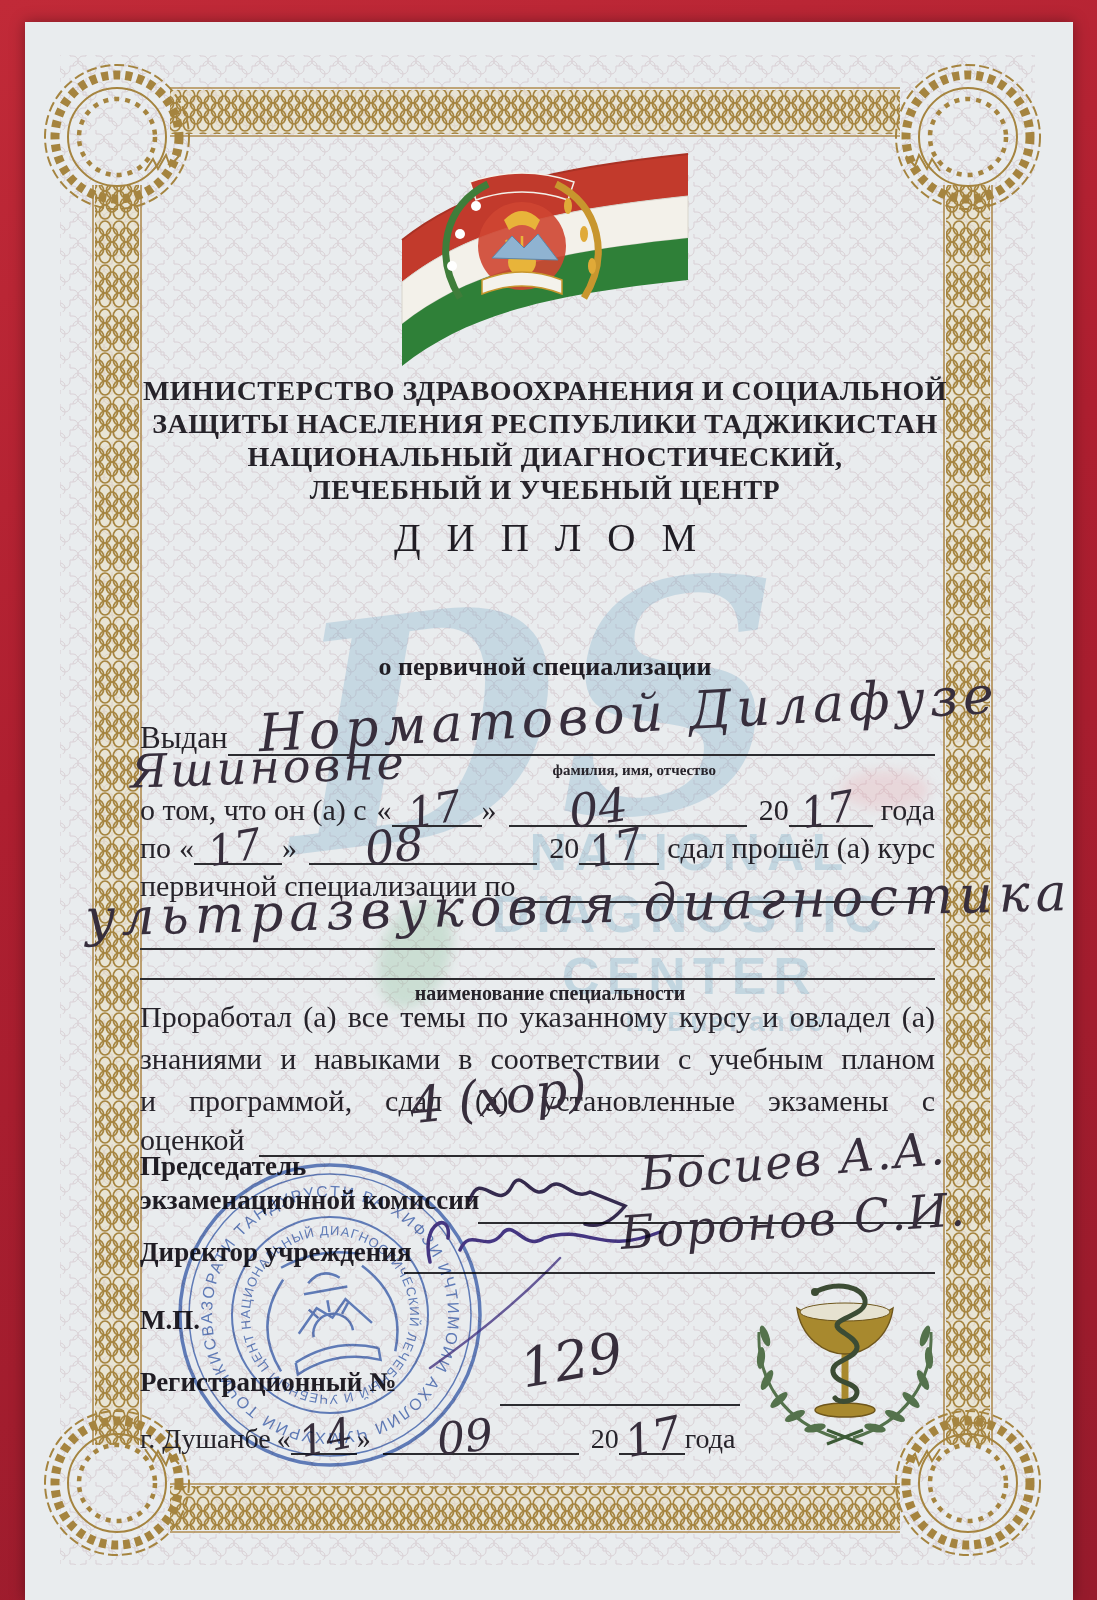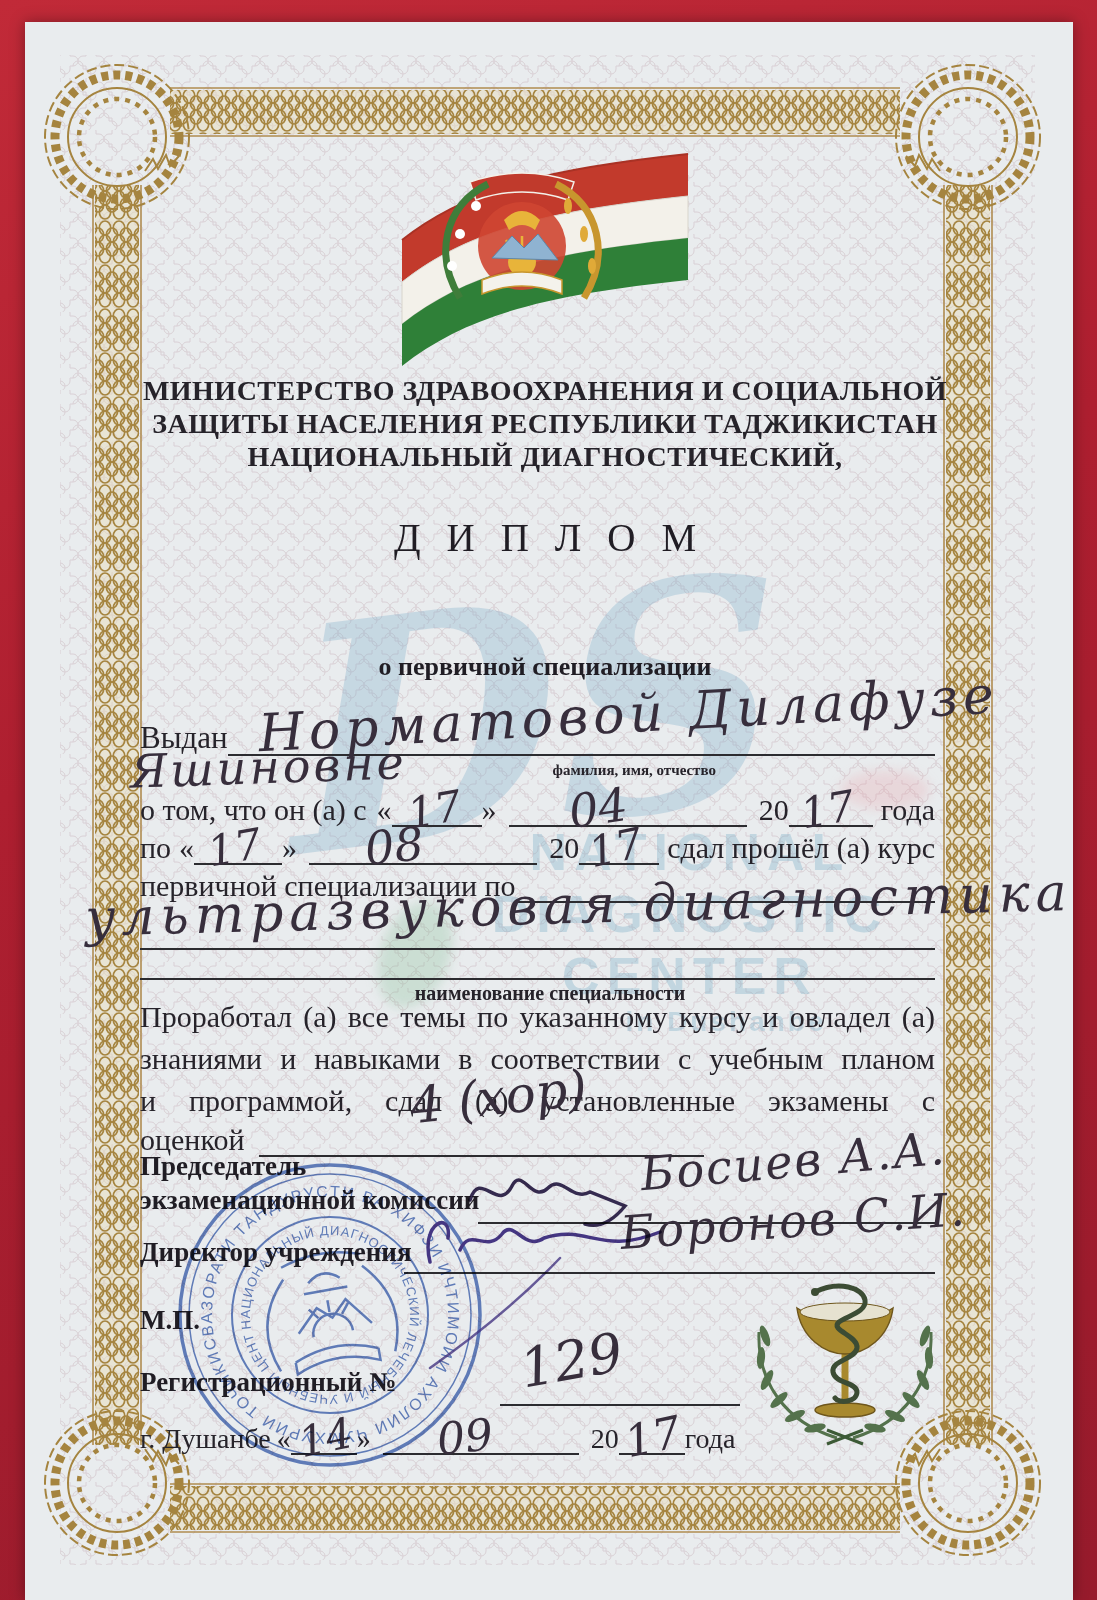--- a/index.html
+++ b/index.html
@@ -171,20 +171,21 @@
   <div class="wm-line" style="top:946px;font-size:52px;">CENTER</div>
   <div class="wm-line" style="top:1006px;font-size:28px;letter-spacing:3px;padding-left:36px;">in Dushanbe</div>
   <div class="wm-blob" style="left:380px;top:900px;width:70px;height:110px;background:rgba(110,180,130,.25);transform:rotate(20deg);"></div>
   <div class="wm-blob" style="left:840px;top:770px;width:90px;height:40px;background:rgba(230,150,160,.25);"></div>
 
   <div class="layer content" style="pointer-events:none;">
 
     <div class="ministry" style="top:374px;">МИНИСТЕРСТВО ЗДРАВООХРАНЕНИЯ И СОЦИАЛЬНОЙ</div>
     <div class="ministry" style="top:407px;">ЗАЩИТЫ НАСЕЛЕНИЯ РЕСПУБЛИКИ ТАДЖИКИСТАН</div>
     <div class="ministry" style="top:440px;">НАЦИОНАЛЬНЫЙ ДИАГНОСТИЧЕСКИЙ,</div>
+    <div class="ministry" style="top:473px;">ЛЕЧЕБНЫЙ И УЧЕБНЫЙ ЦЕНТР</div>
 
     <div class="diploma-title" style="top:515px;">ДИПЛОМ</div>
     <div class="subtitle" style="top:652px;">о первичной специализации</div>
 
     <div class="row" style="top:720px;">
       <span class="t" style="font-size:31px;">Выдан</span>
       <span class="blank fill"></span>
     </div>
     <div class="hand" style="left:258px;top:688px;font-size:52px;letter-spacing:5px;transform:rotate(-3deg);">Норматовой Дилафузе</div>
     <div class="hand" style="left:130px;top:744px;font-size:46px;letter-spacing:3px;transform:rotate(-2deg);">Яшиновне</div>

